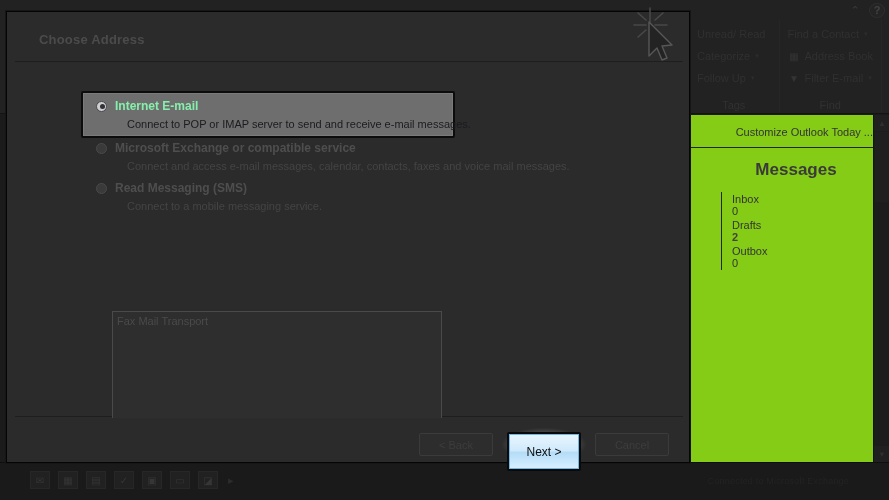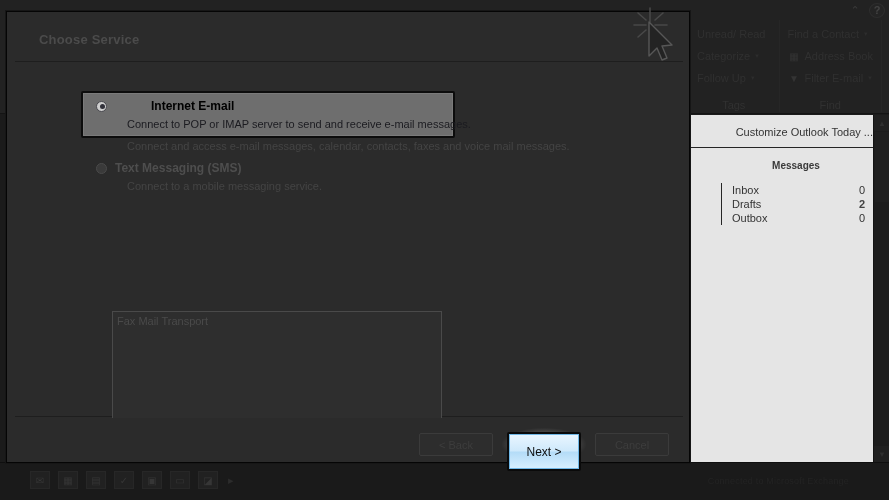--- a/index.html
+++ b/index.html
@@ -74,45 +74,46 @@
   .rgroup-label {
     position: absolute; bottom: 1px; left: 0; right: 0;
     text-align: center;
     font-size: 11px; color: #313131;
   }
 
   
   .ol-content {
     position: absolute; left: 688px; top: 115px;
     width: 201px; height: 347px;
-    background: #e5e5e5;
+    background: #84cc16;
     border-left: 1px solid #111;
   }
   .otoday-link {
     position: absolute; right: 16px; top: 11px;
     font-size: 11px; color: #343434;
     white-space: nowrap;
   }
   .otoday-sep {
     position: absolute; left: 0; top: 32px;
     width: 201px; height: 1px; background: #252525;
   }
   .msg-card {
     position: absolute; left: 32px; top: 45px;
     width: 150px;
   }
   .msg-title {
-    font-size: 10px; font-weight: bold; color: #3a3a3a;
+    font-size: 17px; font-weight: bold; color: #3a3a3a;
     text-align: center; padding-bottom: 12px;
   }
   .msg-row {
     display: flex; justify-content: space-between;
     font-size: 11px; color: #343434;
     padding: 1px 6px 1px 10px;
     border-left: 1px solid #262626;
+    flex-direction: column;
   }
   .msg-row .cnt { color: #333; }
   .msg-row.bold .cnt { font-weight: bold; color: #434343; }
 
   
   .ol-scroll {
     position: absolute; right: 0; top: 115px;
     width: 16px; height: 347px;
     background: #1c1c1c;
     border-left: 1px solid #141414;
@@ -238,21 +239,21 @@
   
   .option.selected {
     background: #6e6e6e;
     border: 2px solid #0c0c0c;
     border-radius: 2px;
     padding: 3px 4px 6px 4px;
     margin-left: -6px;
     width: 374px;
     box-shadow: inset 0 0 0 1px #7a7a7a;
   }
-  .option.selected .opt-label { color: #000000; margin-left: 36px; }
+  .option.selected .opt-label { color: #86efac; }
   .option.selected .opt-desc  { color: #1b1b20; text-align: right; }
   .option.selected .radio {
     background: #cfcfcf;
     border: 1px solid #4a4a50;
   }
   .option.selected .radio::after { background: #31313a; }
 
   
   .listbox {
     position: absolute; left: 97px; top: 248px;
@@ -405,43 +406,47 @@
         <div class="navdots">▸</div>
       </div>
       <div class="nav-status">Connected to Microsoft Exchange</div>
     </div>
 
   </div>
 
   <div class="dialog">
 
     <div class="dlg-header">
-      <div class="dlg-title">Choose Service</div>
+      <div class="dlg-title">Choose Address</div>
     </div>
 
     <div class="dlg-body">
 
       <div class="opt-list">
 
         <div class="option selected">
           <div class="opt-head">
             <span class="radio checked"></span>
             <span class="opt-label">Internet E-mail</span>
           </div>
           <div class="opt-desc">Connect to POP or IMAP server to send and receive e-mail messages.</div>
         </div>
 
         <div class="option">
+          <div class="opt-head">
+            <span class="radio"></span>
+            <span class="opt-label">Microsoft Exchange or compatible service</span>
+          </div>
           <div class="opt-desc">Connect and access e-mail messages, calendar, contacts, faxes and voice mail messages.</div>
         </div>
 
         <div class="option">
           <div class="opt-head">
             <span class="radio"></span>
-            <span class="opt-label">Text Messaging (SMS)</span>
+            <span class="opt-label">Read Messaging (SMS)</span>
           </div>
           <div class="opt-desc">Connect to a mobile messaging service.</div>
         </div>
 
         <div class="option">
         </div>
 
       </div>
 
       <div class="listbox">

